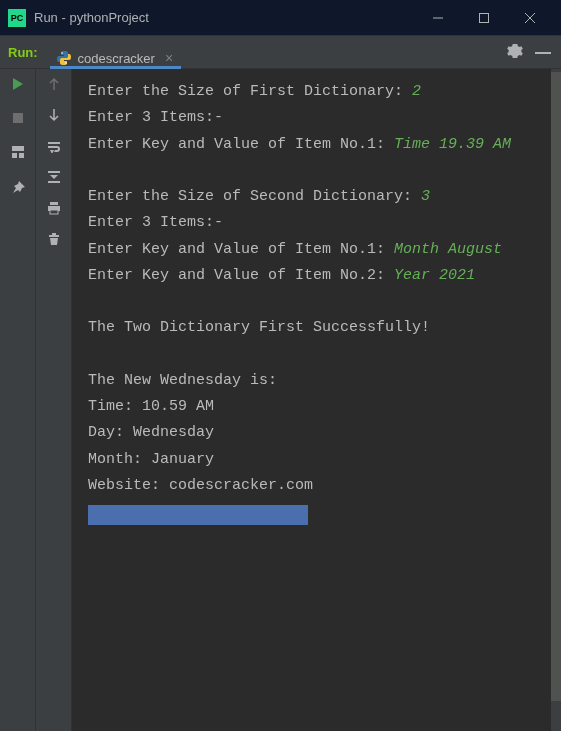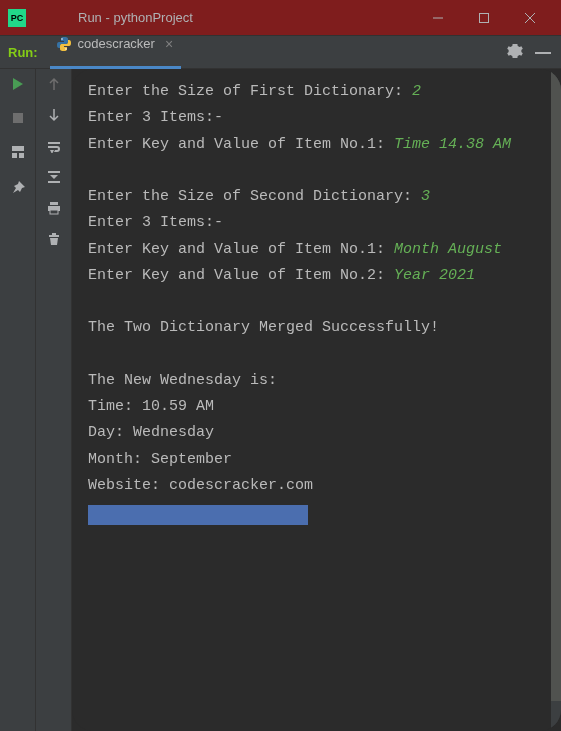--- a/index.html
+++ b/index.html
@@ -8,21 +8,21 @@
     height: 731px;
     background: #3c3f41;
     font-family: "Segoe UI", Arial, sans-serif;
     font-size: 13px;
     color: #bbbbbb;
     overflow: hidden;
     position: relative;
   }
   .title-bar {
     height: 36px;
-    background: #7f1d1d;
+    background: #0f172a;
     display: flex;
     align-items: center;
     padding: 0 8px;
     border-bottom: 1px solid #323232;
   }
   .title-bar .icon {
     width: 18px;
     height: 18px;
     background: #21d789;
     display: flex;
@@ -30,21 +30,20 @@
     justify-content: center;
     font-size: 9px;
     font-weight: bold;
     color: #000;
     margin-right: 8px;
   }
   .title-bar .title-text {
     flex: 1;
     color: #afb1b3;
     font-size: 13px;
-    margin-left: 44px;
   }
   .win-controls {
     display: flex;
     gap: 0;
   }
   .win-btn {
     width: 46px;
     height: 36px;
     display: flex;
     align-items: center;
@@ -61,21 +60,21 @@
     padding-left: 8px;
   }
   .run-label {
     color: #84cc16;
     font-size: 13px;
     margin-right: 12px;
     font-weight: bold;
   }
   .tab {
     display: flex;
-    align-items: flex-start;
+    align-items: flex-end;
     border-bottom: 3px solid #4a88c7;
     height: 33px;
     padding: 0 8px 0 6px;
     gap: 6px;
   }
   .py-icon {
     width: 16px;
     height: 16px;
   }
   .tab-name { color: #bbbbbb; font-size: 13px; }
@@ -117,21 +116,20 @@
   .console {
     flex: 1;
     background: #2b2b2b;
     padding: 10px 8px 10px 16px;
     font-family: "Consolas", "Courier New", monospace;
     font-size: 15px;
     line-height: 1.75;
     color: #bababa;
     overflow-y: auto;
     position: relative;
-    border-radius: 21px;
   }
   .console .line { white-space: pre-wrap; word-break: break-word; }
   .user-input {
     color: #65b056;
     font-style: italic;
   }
   .prompt { color: #bababa; }
   .scrollbar {
     position: absolute;
     right: 0;
@@ -271,33 +269,33 @@
           <rect x="1" y="3" width="10" height="2"></rect>
           <rect x="4" y="1" width="4" height="2"></rect>
           <path d="M2 6h8l-1 7H3z"></path>
         </svg>
     </span>
   </div>
 
   <div class="console">
     <div class="line"><span class="prompt">Enter the Size of First Dictionary: </span><span class="user-input">2</span></div>
     <div class="line">Enter 3 Items:-</div>
-    <div class="line"><span class="prompt">Enter Key and Value of Item No.1: </span><span class="user-input">Time 14.38 AM</span></div>
+    <div class="line"><span class="prompt">Enter Key and Value of Item No.1: </span><span class="user-input">Time 19.39 AM</span></div>
     <div class="line"> </div>
     <div class="line"><span class="prompt">Enter the Size of Second Dictionary: </span><span class="user-input">3</span></div>
     <div class="line">Enter 3 Items:-</div>
     <div class="line"><span class="prompt">Enter Key and Value of Item No.1: </span><span class="user-input">Month August</span></div>
     <div class="line"><span class="prompt">Enter Key and Value of Item No.2: </span><span class="user-input">Year 2021</span></div>
     <div class="line"> </div>
-    <div class="line">The Two Dictionary Merged Successfully!</div>
+    <div class="line">The Two Dictionary First Successfully!</div>
     <div class="line"> </div>
     <div class="line">The New Wednesday is:</div>
     <div class="line">Time: 10.59 AM</div>
     <div class="line">Day: Wednesday</div>
-    <div class="line">Month: September</div>
+    <div class="line">Month: January</div>
     <div class="line">Website: codescracker.com</div>
     <div class="cursor-block"></div>
 
     <div class="scrollbar">
       <div class="scroll-thumb"></div>
     </div>
   </div>
 </div>
 
 </body></html>

